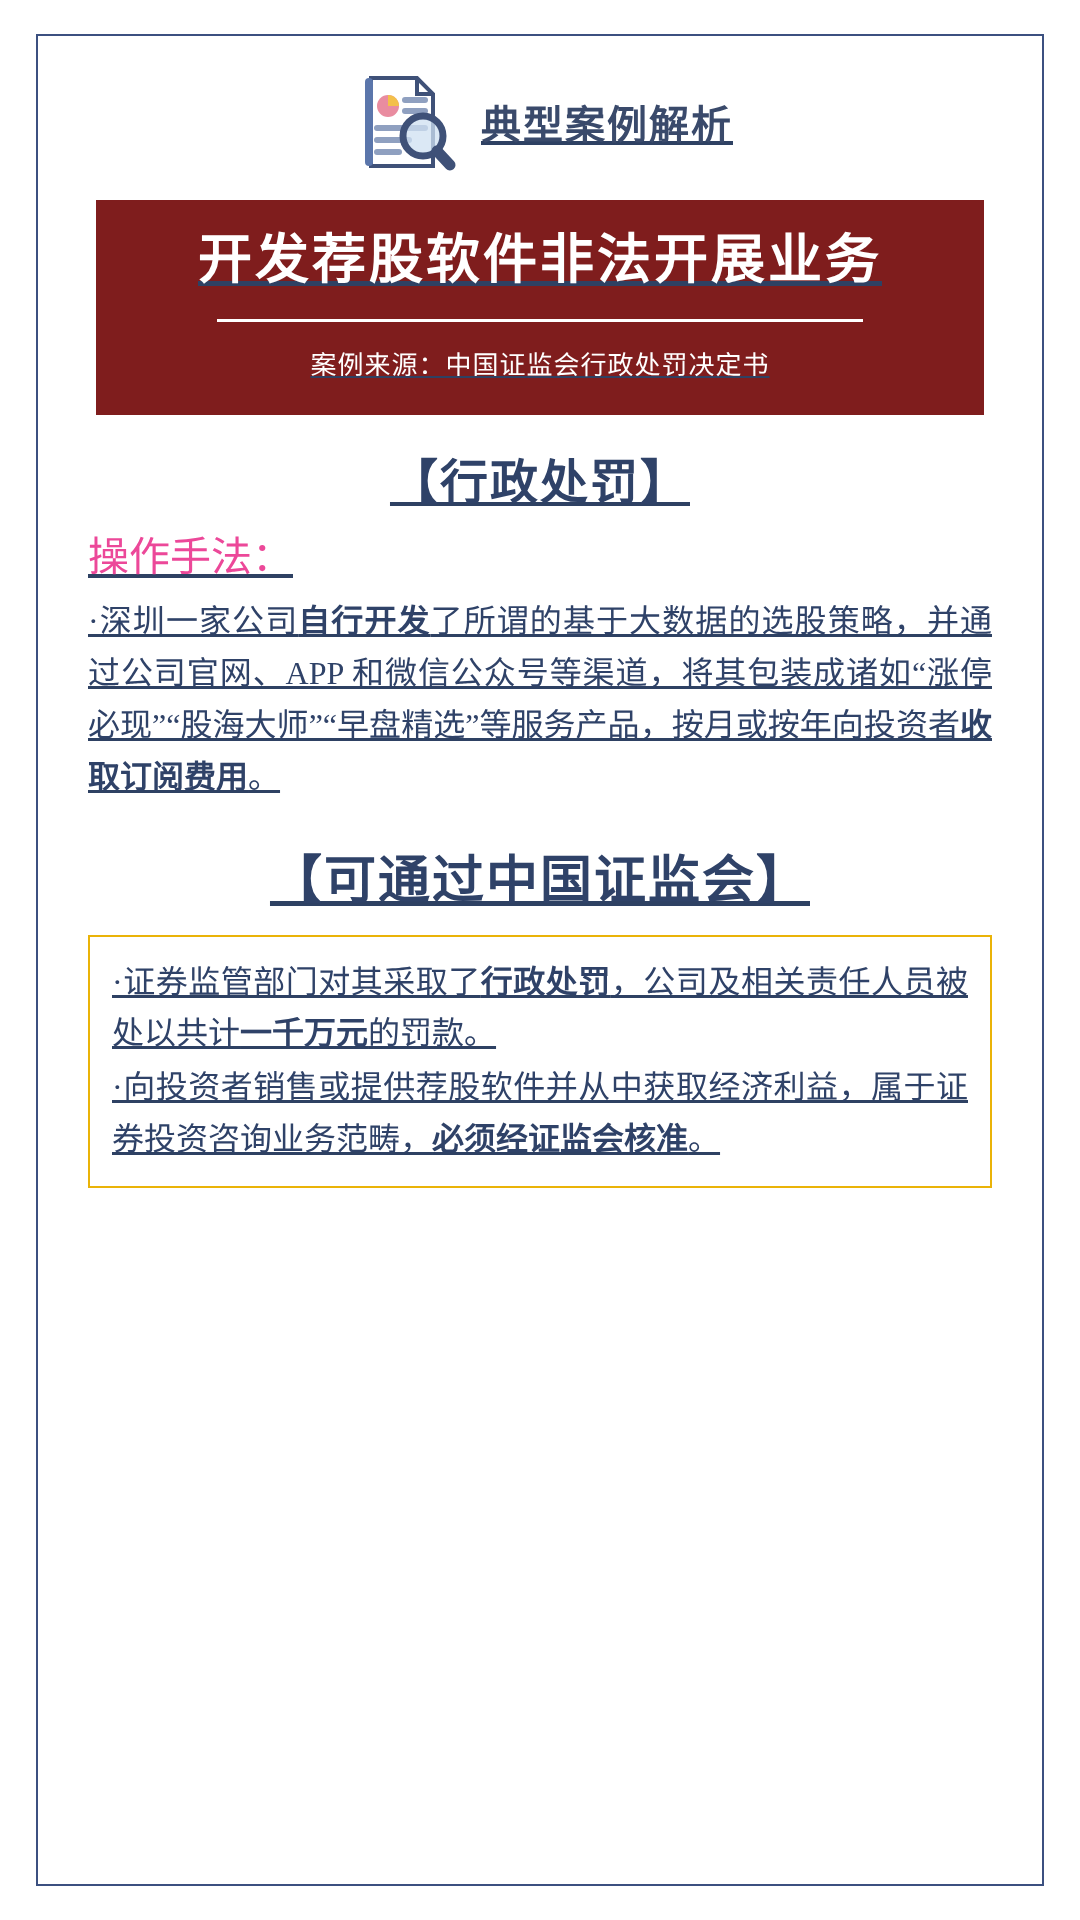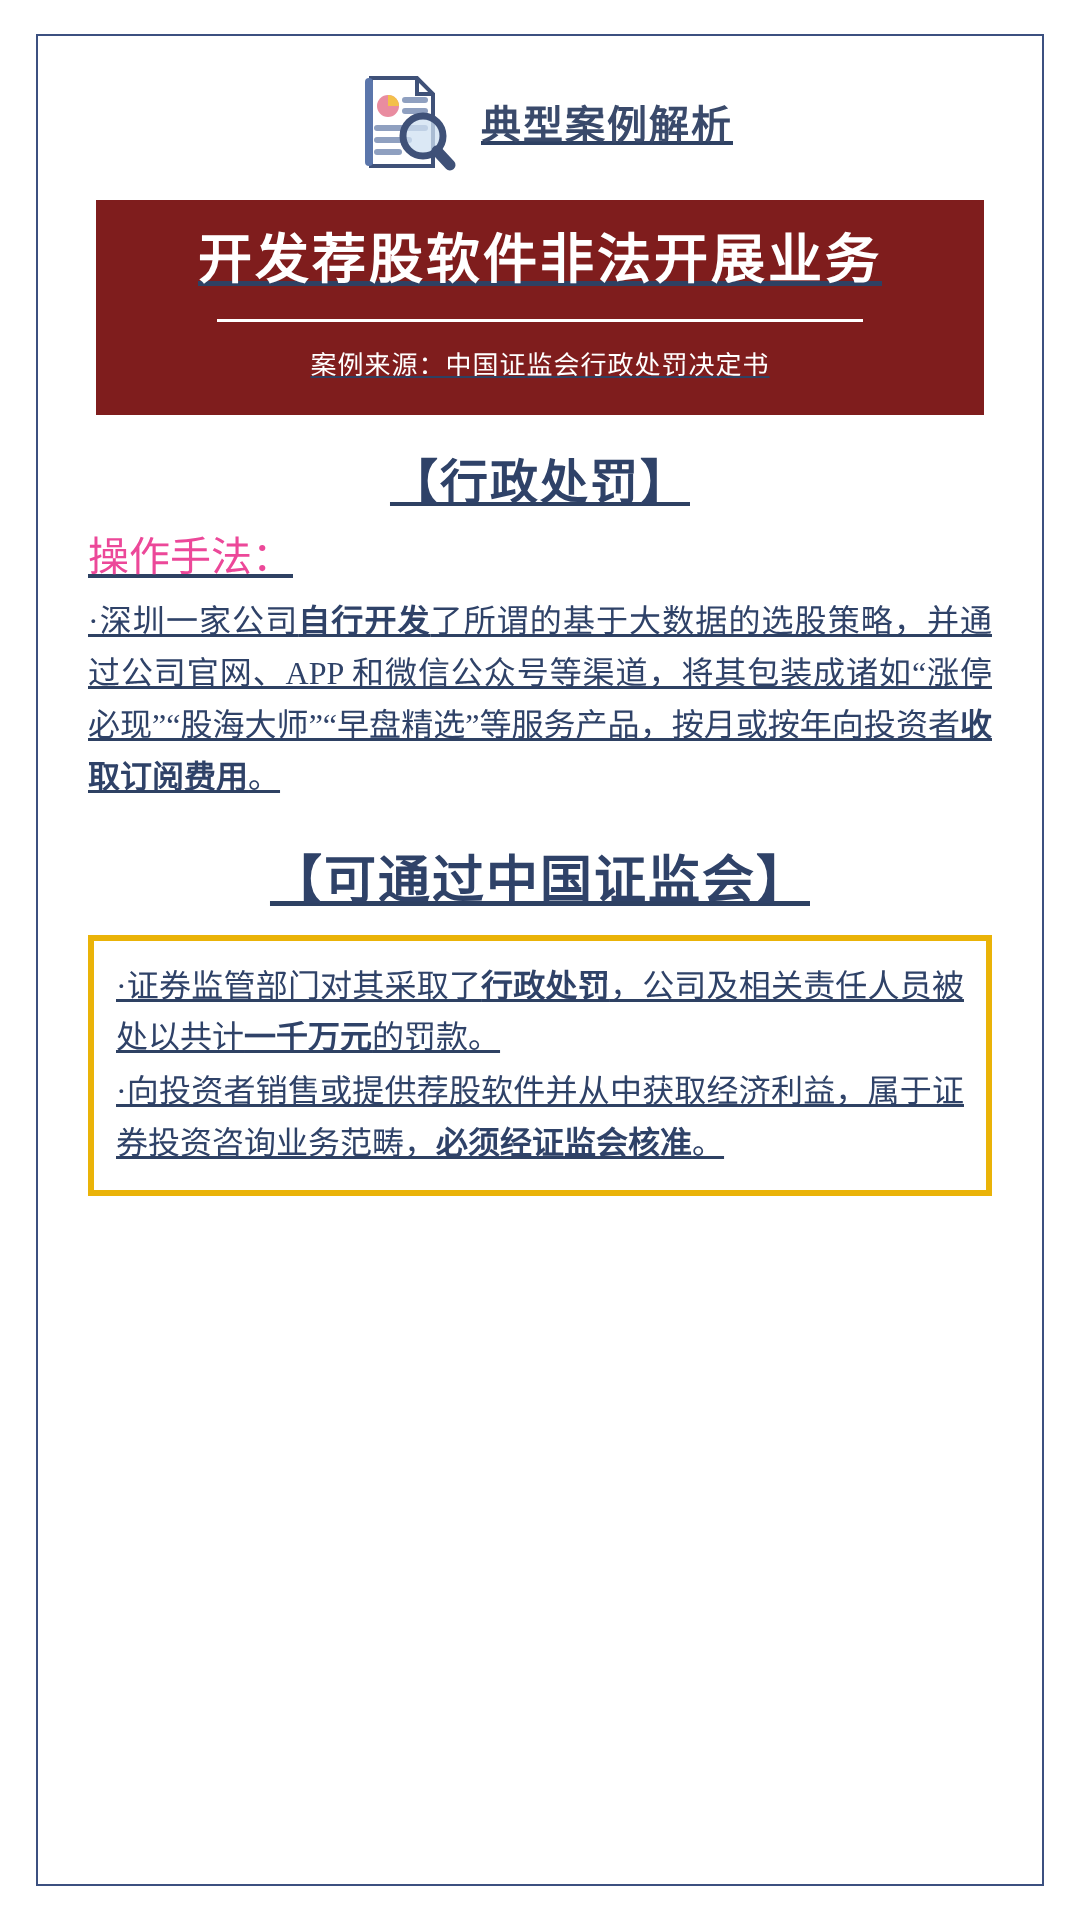--- a/index.html
+++ b/index.html
@@ -116,21 +116,21 @@
     font-size: 32px;
     line-height: 1.62;
     margin: 0 0 4px 0;
     color: #2f4268;
     text-align: justify;
   }
   .para b { font-weight: 700; }
 
   
   .box {
-    border: 6px solid #eab308;
+    border: 2px solid #eab308;
     padding: 20px 22px 18px 22px;
     margin-top: 15px;
   }
   .box .para { margin-bottom: 2px; }
 
   
   .ic-doc { fill: #ffffff; stroke: #3f5178; stroke-width: 4; }
   .ic-line { stroke: #8fa0c0; stroke-width: 6; stroke-linecap: round; }
   .ic-pink { fill: #e98ca0; }
   .ic-blue { fill: #5b76ab; }

